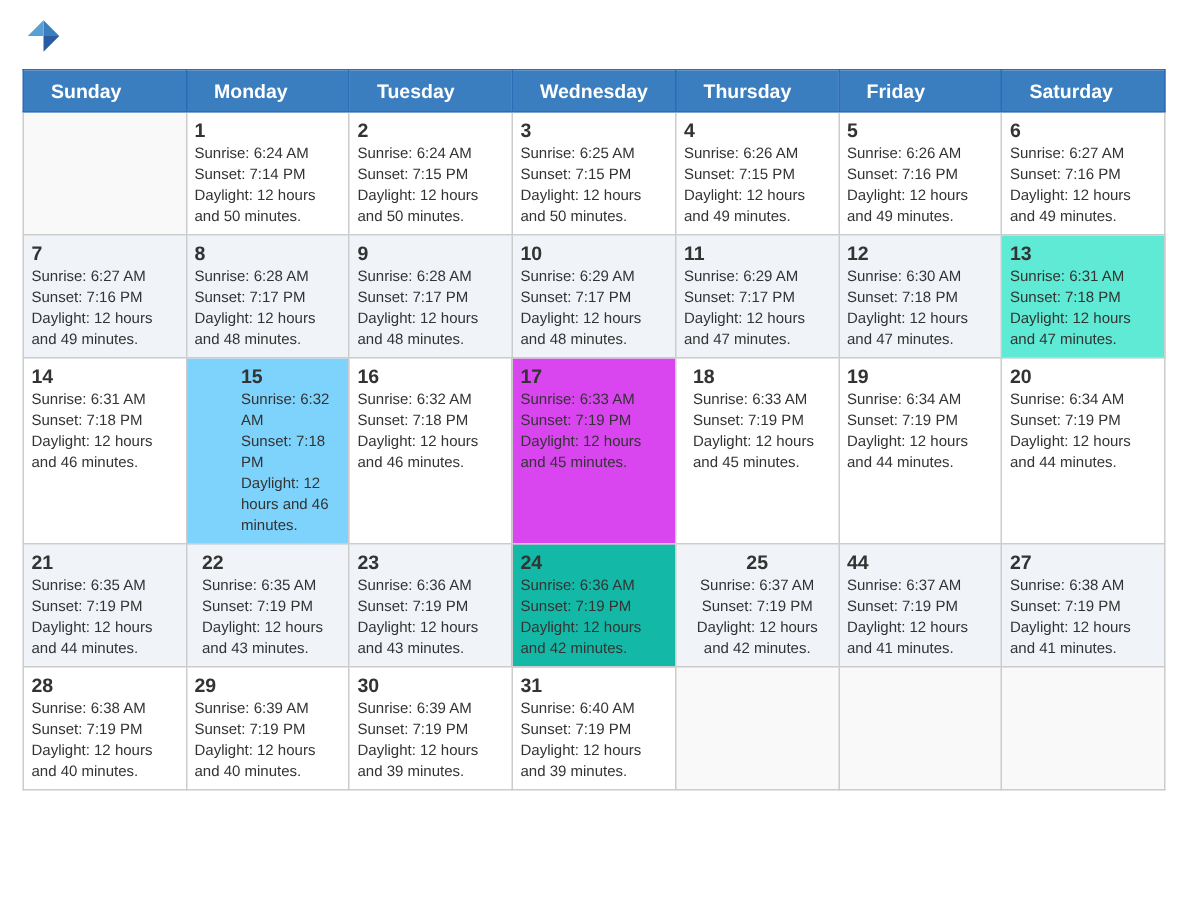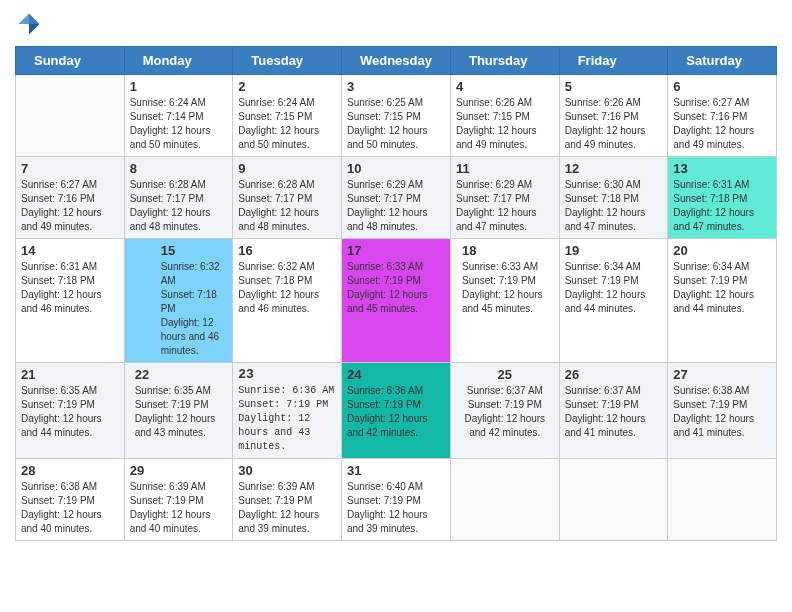--- a/index.html
+++ b/index.html
@@ -214,34 +214,34 @@
       </tr>
       <tr>
         <td style="background-color: rgb(240, 244, 249); margin-top: 48px;">
           <span class="day-number">21</span>
           <div class="day-info">Sunrise: 6:35 AM<br>Sunset: 7:19 PM<br>Daylight: 12 hours and 44 minutes.</div>
         </td>
         <td style="background-color: rgb(240, 244, 249); padding-left: 10px;">
           <span class="day-number">22</span>
           <div class="day-info">Sunrise: 6:35 AM<br>Sunset: 7:19 PM<br>Daylight: 12 hours and 43 minutes.</div>
         </td>
-        <td style="background-color: rgb(240, 244, 249); font-family: Liberation Mono, monospace;">
+        <td style="background-color: rgb(240, 244, 249);">
           <span class="day-number">23</span>
           <div class="day-info">Sunrise: 6:36 AM<br>Sunset: 7:19 PM<br>Daylight: 12 hours and 43 minutes.</div>
         </td>
         <td style="background-color: #14b8a6;">
           <span class="day-number">24</span>
           <div class="day-info">Sunrise: 6:36 AM<br>Sunset: 7:19 PM<br>Daylight: 12 hours and 42 minutes.</div>
         </td>
         <td style="background-color: rgb(240, 244, 249); text-align: center;">
           <span class="day-number">25</span>
           <div class="day-info">Sunrise: 6:37 AM<br>Sunset: 7:19 PM<br>Daylight: 12 hours and 42 minutes.</div>
         </td>
         <td style="background-color: rgb(240, 244, 249);">
-          <span class="day-number">26</span>
+          <span class="day-number">44</span>
           <div class="day-info">Sunrise: 6:37 AM<br>Sunset: 7:19 PM<br>Daylight: 12 hours and 41 minutes.</div>
         </td>
         <td style="background-color: rgb(240, 244, 249);">
           <span class="day-number">27</span>
           <div class="day-info">Sunrise: 6:38 AM<br>Sunset: 7:19 PM<br>Daylight: 12 hours and 41 minutes.</div>
         </td>
       </tr>
       <tr>
         <td style="background-color: rgb(255, 255, 255);">
           <span class="day-number">28</span>

